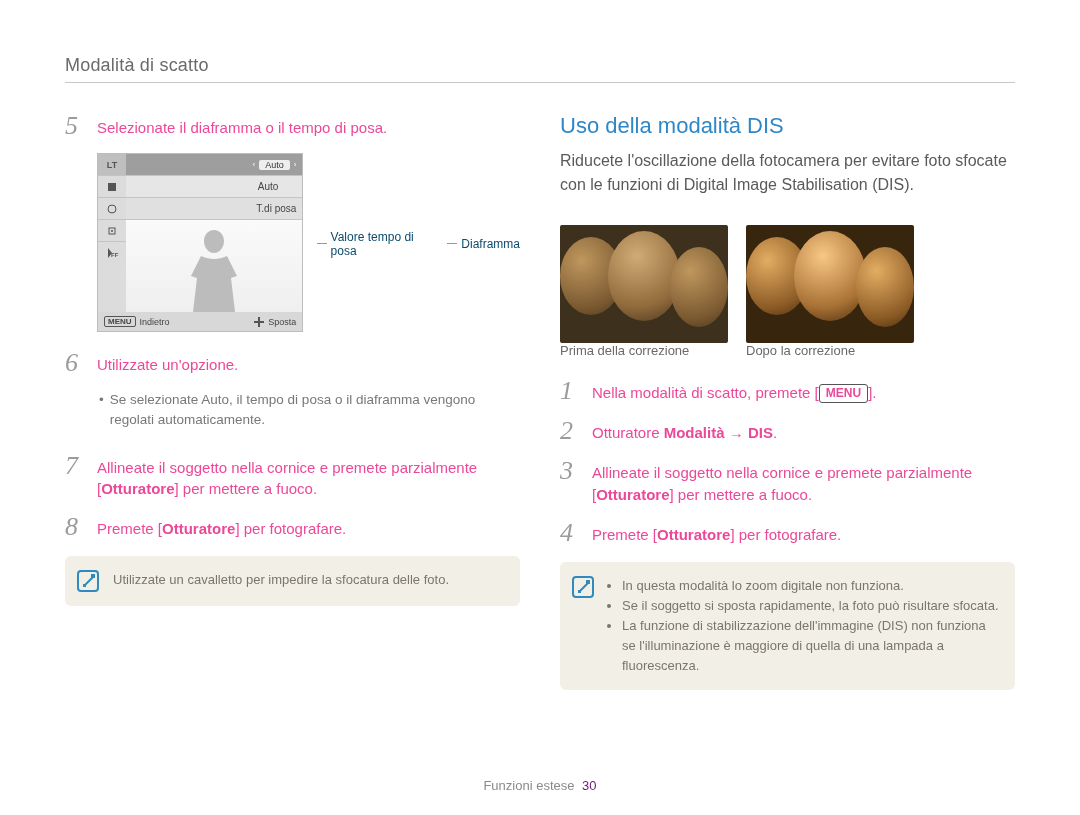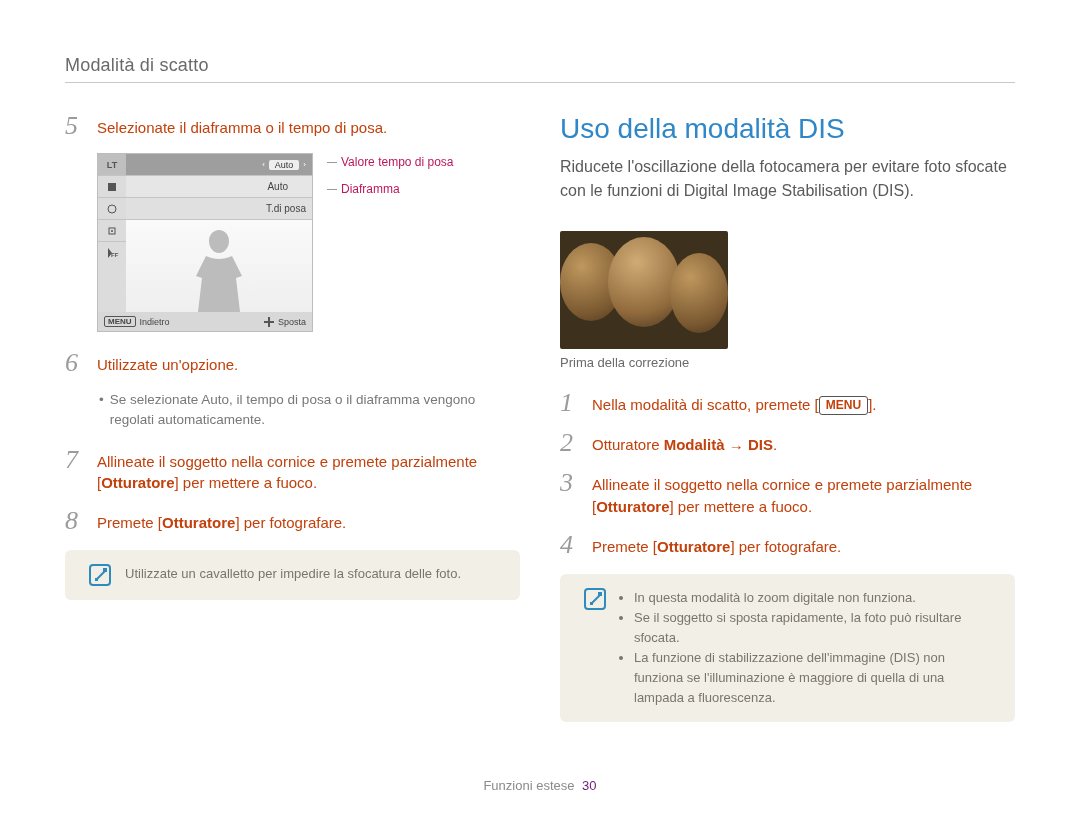--- a/index.html
+++ b/index.html
@@ -34,44 +34,44 @@
   }
   .step-num {
     font-size: 26px;
     font-style: italic;
     font-family: Georgia, serif;
     color: #9b9b9b;
     width: 20px;
     line-height: 1;
     flex-shrink: 0;
   }
-  .step-body { font-size: 15px; color: #c2410c; padding-top: 4px; }
+  .step-body { font-size: 15px; color: #ec4899; padding-top: 4px; }
   .step-body .bold { font-weight: bold; }
   .step-body .menu-badge {
     display: inline-block;
     border: 1px solid #555;
     border-radius: 3px;
     padding: 0 6px;
     font-weight: bold;
     font-size: 12px;
     vertical-align: 1px;
   }
   .bullet-sub {
     margin-left: 34px;
     font-size: 13.5px;
     color: #787878;
     line-height: 1.5;
     margin-bottom: 14px;
   }
-  .bullet-sub .row { display: flex; gap: 6px; margin-bottom: 16px; }
+  .bullet-sub .row { display: flex; gap: 6px; margin-bottom: 22px; }
   .bullet-sub .row::before { content: "\2022"; }
   .infobox {
     background: #f2efe7;
     border-radius: 6px;
-    padding: 14px 24px;
+    padding: 14px 12px;
     display: flex;
     gap: 14px;
     font-size: 13px;
     color: #7a766d;
     line-height: 1.55;
     margin-top: 16px;
     align-items: flex-start;
   }
   .info-icon {
     width: 22px; height: 22px; flex-shrink: 0;
@@ -112,40 +112,40 @@
   .camera-status .grp { display:flex; align-items:center; gap:4px;}
   .camera-status .menu-sm { border:1px solid #555; border-radius:2px; padding:0 3px; font-weight:bold; font-size:8px;}
   .camera-status .dpad {
     width:10px;height:10px; position:relative;
   }
   .camera-status .dpad::before,
   .camera-status .dpad::after { content:""; position:absolute; background:#555;}
   .camera-status .dpad::before { left:4px; top:0; width:2px; height:10px;}
   .camera-status .dpad::after { top:4px; left:0; height:2px; width:10px;}
 
-  .callouts { font-size:12px; color:#be185d; display:flex; flex-direction:column; gap:13px; padding-top:2px;}
+  .callouts { font-size:12px; color:#0c4a6e; display:flex; flex-direction:row; gap:13px; padding-top:2px;}
   .callouts .co { display:flex; align-items:center; gap:4px;}
   .callouts .co::before { content:""; display:block; width:10px; height:1px; background:#999;}
 
   
-  .sect-title { color:#2f87c8; font-size:28px; font-weight:400; margin-bottom:10px;}
+  .sect-title { color:#2f87c8; font-size:22px; font-weight:400; margin-bottom:10px;}
   .sect-intro { font-size:16px; color:#5a5a5a; line-height:1.5; margin-bottom:28px;}
   .photo-row { display:flex; gap:18px; margin-bottom:6px;}
   .photo-card { width:168px; }
   .photo {
     width:168px; height:118px; border-radius:2px;
     background:#3a2a12; position:relative; overflow:hidden;
   }
   .photo.before { filter: blur(0.6px) brightness(0.82) contrast(0.9) sepia(0.5) saturate(1.4);}
   .photo.after  { filter: brightness(0.95) contrast(1.05) sepia(0.35) saturate(1.35);}
   .face { position:absolute; border-radius:50%; background: radial-gradient(circle at 35% 30%, #d8a76a 0%, #8a5a2a 70%, #4a2f14 100%);}
   .f1 { width:62px;height:78px; left:0px; top:12px;}
   .f2 { width:72px;height:90px; left:48px; top:6px; background: radial-gradient(circle at 40% 28%, #e8c090 0%, #a66f3a 65%, #4a2f14 100%);}
   .f3 { width:58px;height:80px; left:110px; top:22px;}
-  .caption { font-size:13px; color:#6a6a6a; margin-top:6px;}
+  .caption { font-size:13px; color:#6a6a6a; }
   .footer { position:absolute; bottom:22px; left:0; right:0; text-align:center; font-size:13px; color:#8a8a8a;}
   .footer .pg { color:#701a75; margin-left:4px;}
 </style>
 </head>
 <body>
 
 <div class="page-header">Modalità di scatto</div>
 
 <div class="cols">
 
@@ -267,20 +267,28 @@
 
     <div class="photo-row">
       <div class="photo-card">
         <div class="photo before">
           <div class="face f1"></div>
             <div class="face f2"></div>
             <div class="face f3"></div>
         </div>
         <div class="caption">Prima della correzione</div>
       </div>
+      <div class="photo-card">
+        <div class="photo after">
+          <div class="face f1"></div>
+            <div class="face f2"></div>
+            <div class="face f3"></div>
+        </div>
+        <div class="caption">Dopo la correzione</div>
+      </div>
     </div>
 
     <div style="height:14px"></div>
 
     <div class="step">
       <div class="step-num">1</div>
       <div class="step-body">
         <span>Nella modalità di scatto, premete [</span><span class="menu-badge">MENU</span><span>].</span>
       </div>
     </div>

